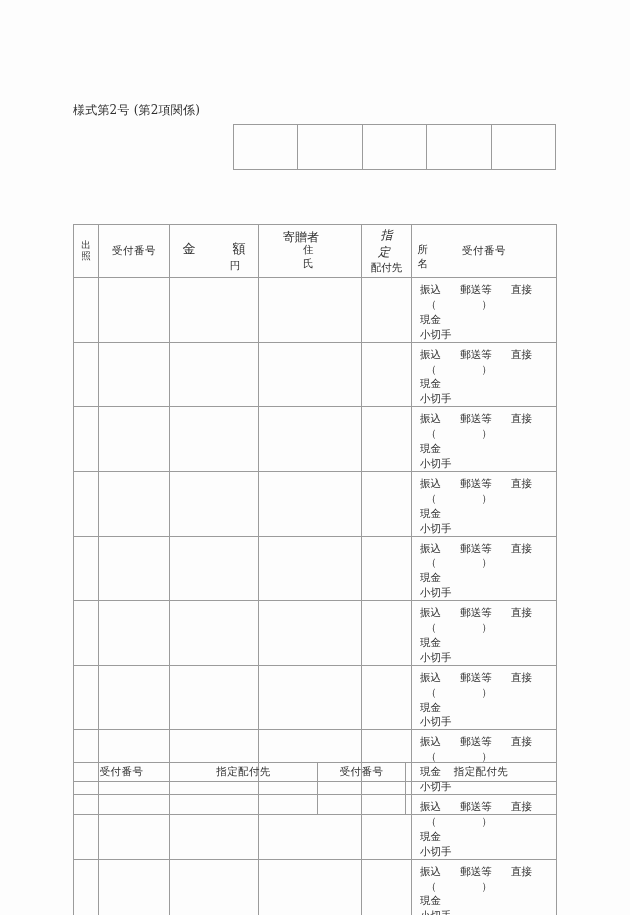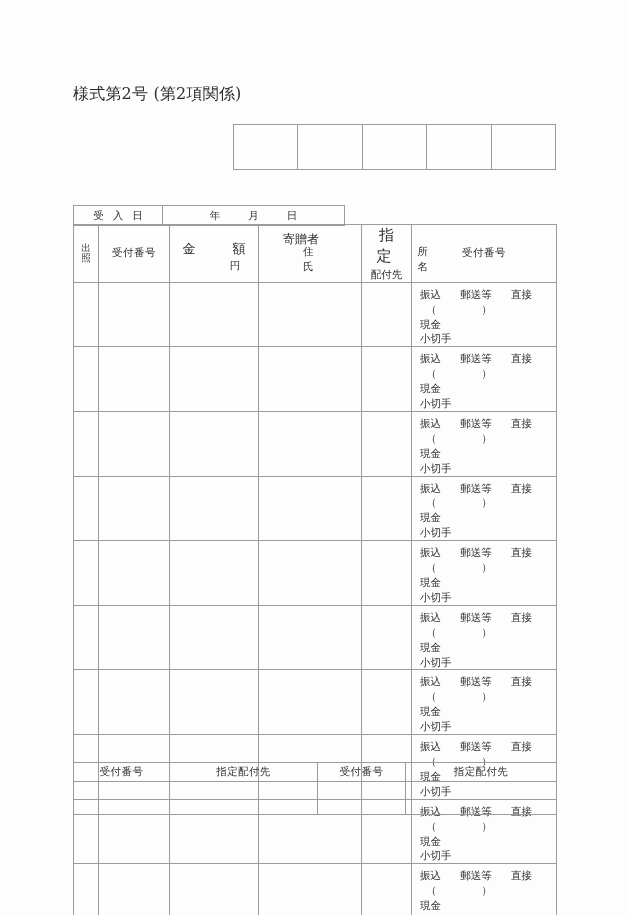--- a/index.html
+++ b/index.html
@@ -20,22 +20,22 @@
   .page {
     position: absolute;
     inset: 0;
     background: #fdfdfd;
   }
 
   
   .form-no {
     position: absolute;
     left: 73px;
-    top: 84px;
-    font-size: 16px;
+    top: 102px;
+    font-size: 12px;
     letter-spacing: 0.2px;
     white-space: nowrap;
     color: #2e2e2e;
   }
 
   
   .doc-title {
     position: absolute;
     left: 233px;
     top: 101px;
@@ -188,22 +188,23 @@
     display: flex;
     flex-direction: column;
     align-items: center;
   }
 
   
   .dest-head .l1 {
     display: block;
     letter-spacing: 5px;
     text-indent: 5px;
-    font-size: 15px;
+    font-size: 12px;
     line-height: 1.4;
+    font-style: italic;
   }
   .dest-head .l2 {
     display: block;
     font-size: 10.5px;
     line-height: 1.4;
   }
 
   
   .kubun-cell {
     padding: 4px 6px 0 8px;
@@ -259,30 +260,20 @@
       <tr class="tall">
         <td></td>
         <td></td>
         <td></td>
         <td></td>
         <td></td>
       </tr>
     </tbody>
   </table>
 
-  <table class="date-table">
-    <tbody>
-      <tr>
-        <td class="date-label" style="width:88px">受入日</td>
-        <td class="date-value">
-          <span class="seg">年</span><span class="seg">月</span><span class="seg">日</span>
-        </td>
-      </tr>
-    </tbody>
-  </table>
 
   <table class="ledger-table">
     <colgroup>
       <col style="width:25px">
       <col style="width:71px">
       <col style="width:89px">
       <col style="width:103px">
       <col style="width:50px">
       <col style="width:145px">
     </colgroup>

